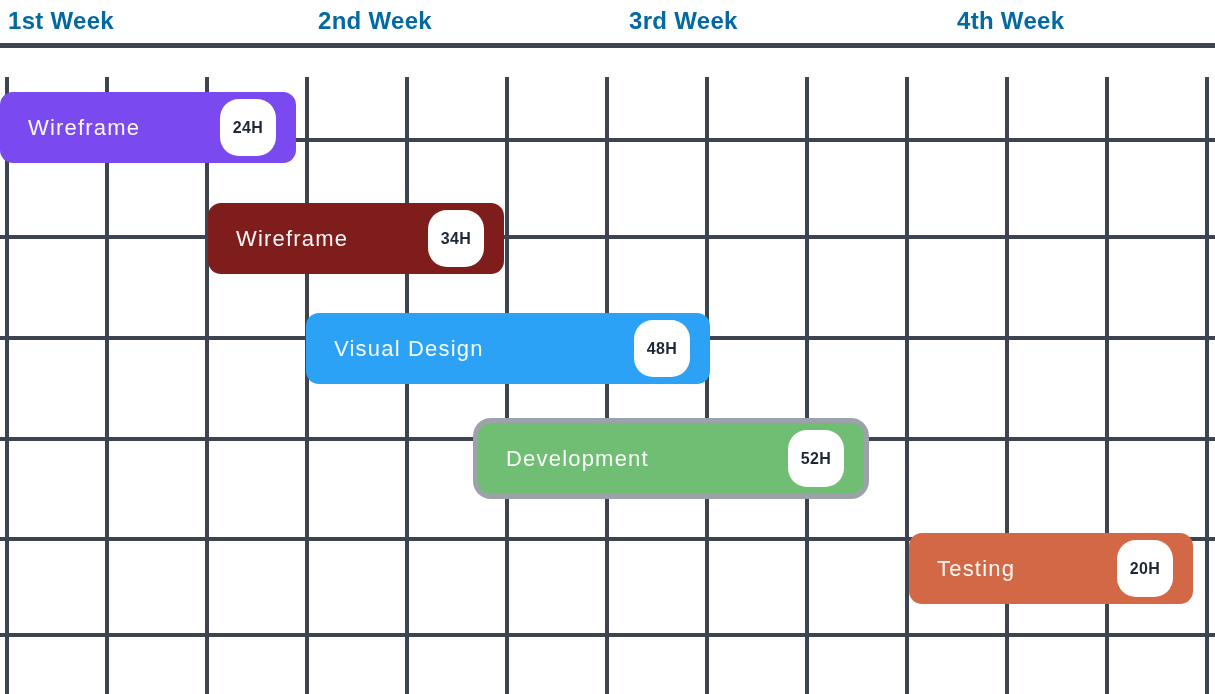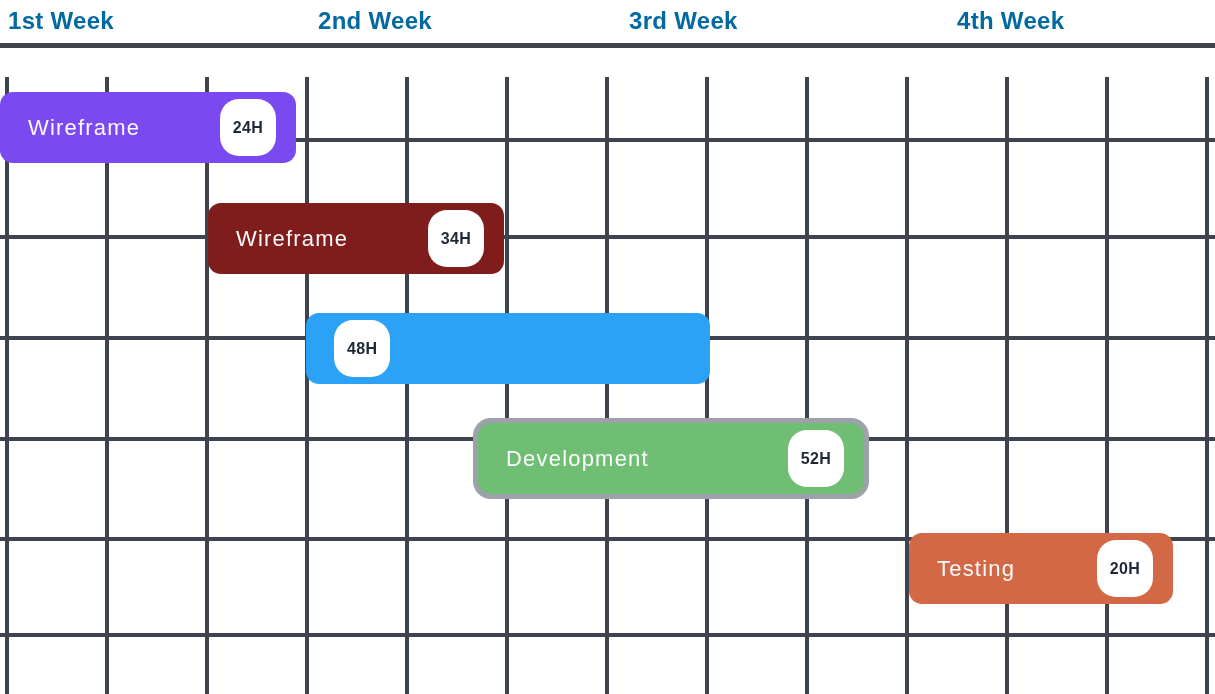--- a/index.html
+++ b/index.html
@@ -100,25 +100,26 @@
   <div id="tasks">
       <div class="task" style="left: 0px; top: 92px; width: 296px; background: rgb(123, 73, 240);">
       <span class="label">Wireframe</span>
       <span class="badge">24H</span>
     </div>
       <div class="task" style="left: 208px; top: 203px; width: 296px; background: #7f1d1d;">
       <span class="label">Wireframe</span>
       <span class="badge">34H</span>
     </div>
       <div class="task" style="left: 306px; top: 313px; width: 404px; background: rgb(43, 162, 246);">
+      <span class="label">Visual Design</span>
       <span class="badge">48H</span>
     </div>
       <div class="task selected" style="left: 478px; top: 423px; width: 386px; background: rgb(112, 190, 116);">
       <span class="label">Development</span>
       <span class="badge">52H</span>
     </div>
-      <div class="task" style="left: 909px; top: 533px; width: 264px; background: rgb(210, 104, 69);">
+      <div class="task" style="left: 909px; top: 533px; width: 284px; background: rgb(210, 104, 69);">
       <span class="label">Testing</span>
       <span class="badge">20H</span>
     </div>
     </div>
 
 </div>
 
 </body></html>

